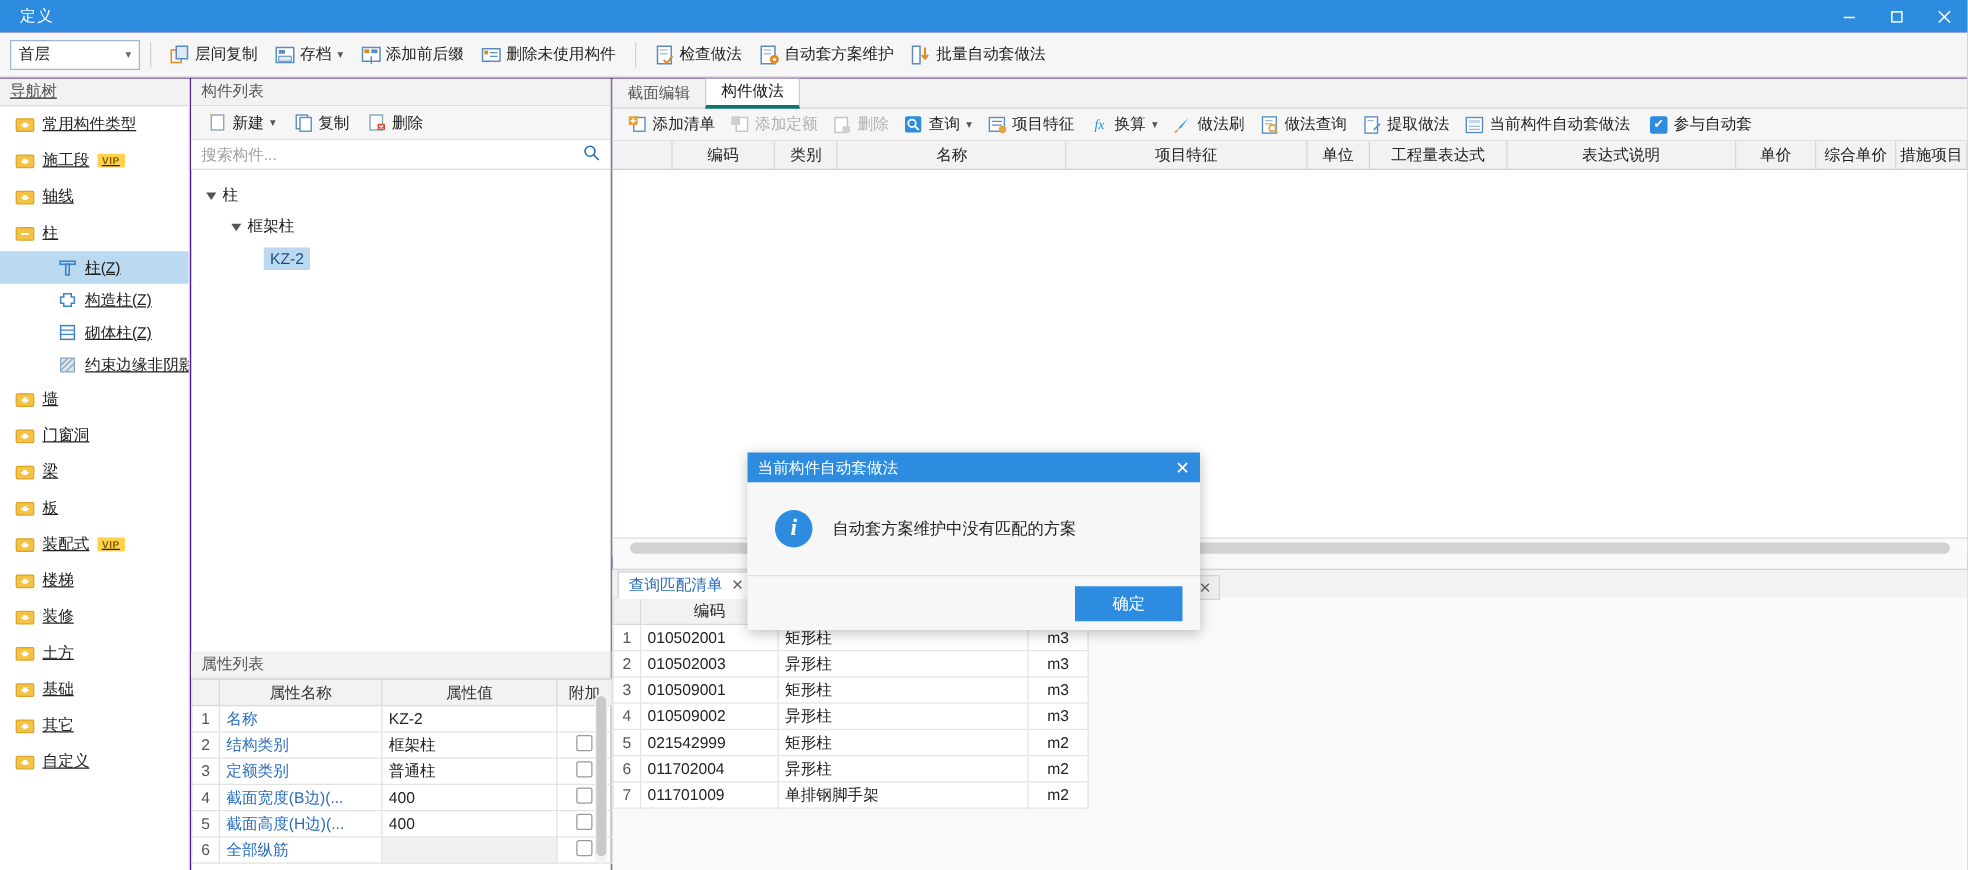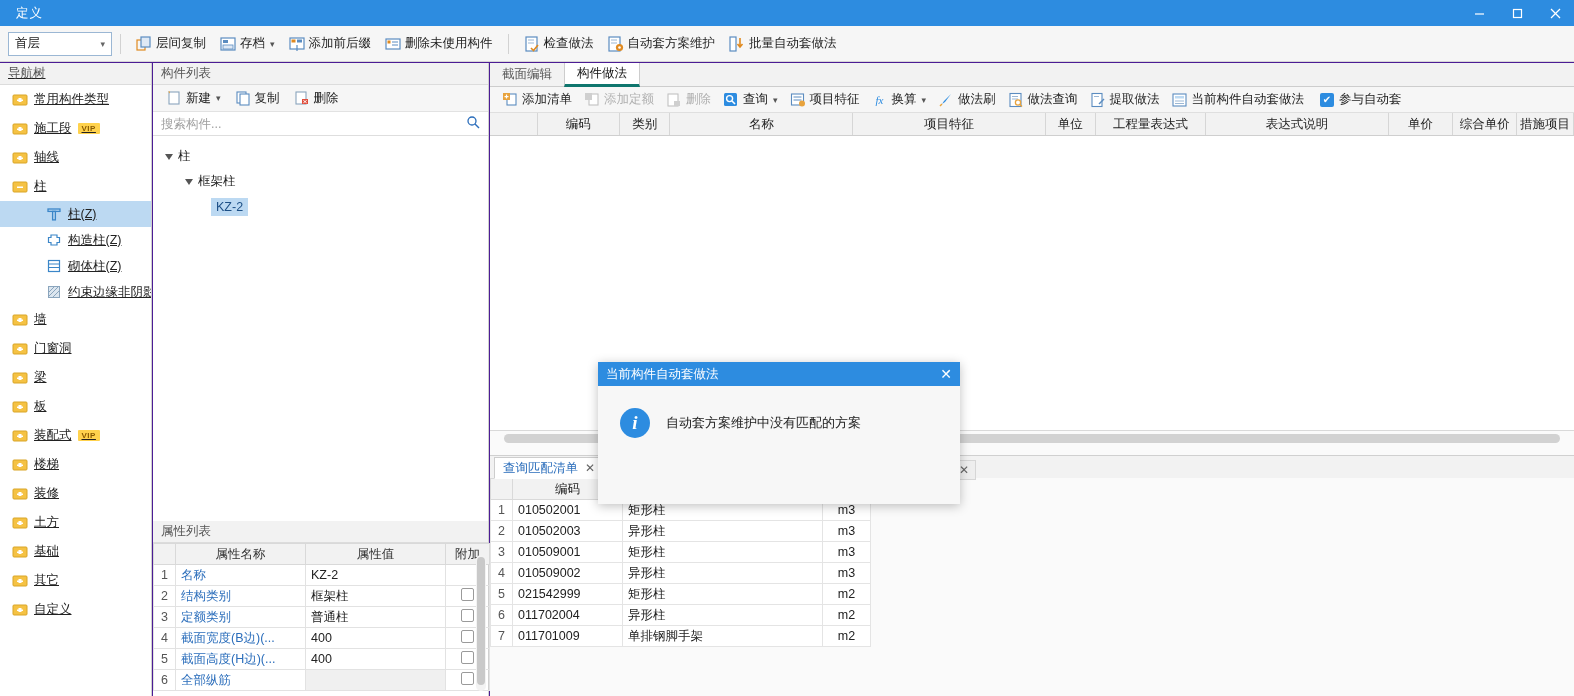--- a/index.html
+++ b/index.html
@@ -723,15 +723,18 @@
 
   <div class="modal">
     <div class="modal-hdr">
       <span>当前构件自动套做法</span>
       <span class="x">✕</span>
     </div>
     <div class="modal-body">
       <span class="infoicon">i</span>
       <span style="font-size:13px;">自动套方案维护中没有匹配的方案</span>
     </div>
+    <div class="modal-ftr">
+      <button class="okbtn">确定</button>
+    </div>
   </div>
 
 </div>
 
 </body></html>

